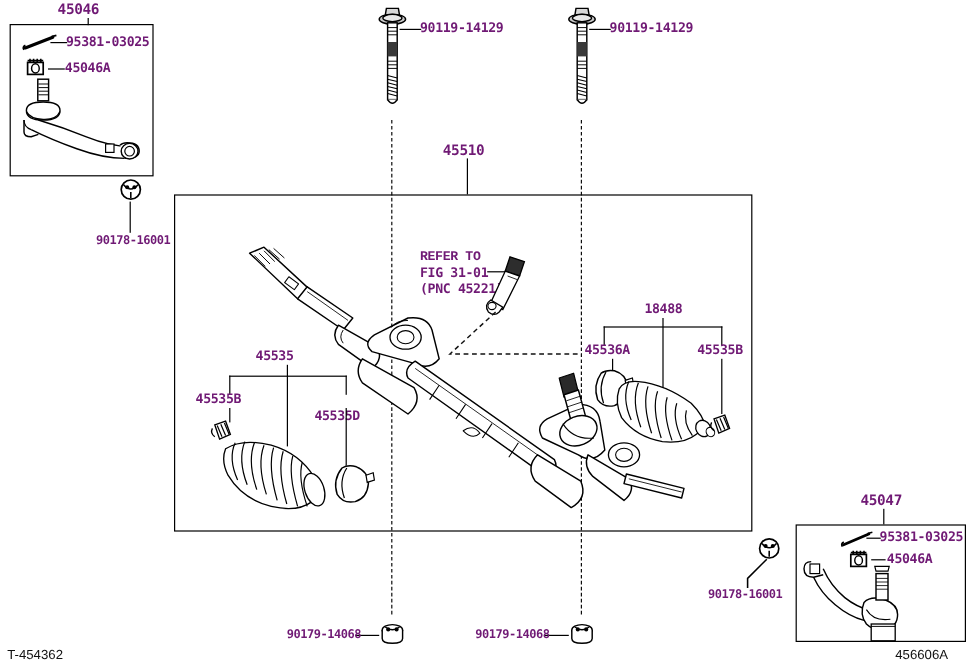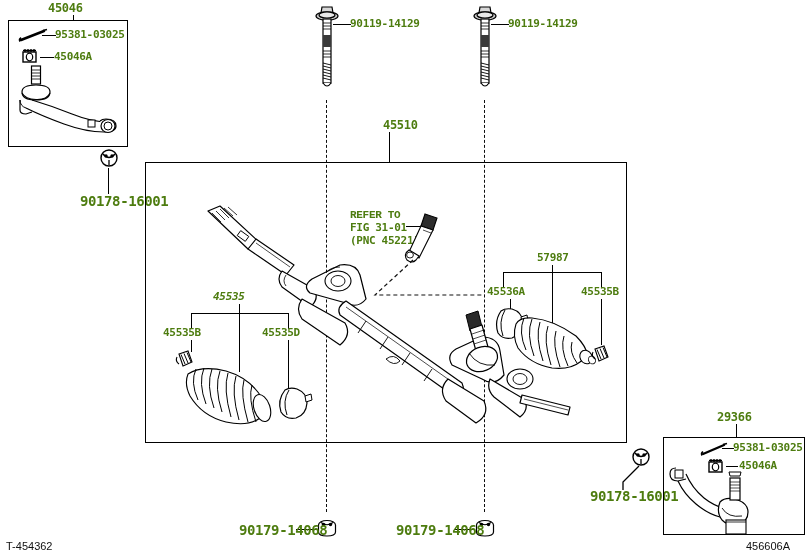--- a/index.html
+++ b/index.html
@@ -15,25 +15,25 @@
     background: #ffffff;
     font-family: "DejaVu Sans Mono", "Liberation Mono", monospace;
     overflow: hidden;
   }
   .lbl {
     position: absolute;
     font-family: "DejaVu Sans Mono", "Liberation Mono", monospace;
     font-weight: bold;
     font-size: 11px;
     letter-spacing: -0.3px;
-    color: #4d7c0f;
+    color: #701a75;
     white-space: nowrap;
     line-height: 12px;
   }
-  .lbl.sm { font-size: 14px; letter-spacing: -0.4px; }
+  .lbl.sm { font-size: 10px; letter-spacing: -0.4px; }
   .lbl.big { font-size: 12px; }
   .corner-code {
     position: absolute;
     font-family: "Liberation Sans", sans-serif;
     font-weight: normal;
     font-size: 11px;
     color: #111;
     white-space: nowrap;
   }
   
@@ -144,21 +144,21 @@
       </g>
       <path d="M11 78 Q15 84 19 78" fill="#fff"></path>
     </g>
   </svg>
   <div class="ln h" style="left:491px; top:24px; width:18px;"></div>
   <div class="lbl" style="left:508px; top:18px;">90119-14129</div>
 
   <div class="dash-v" style="left:326px; top:100px; height:412px;"></div>
   <div class="dash-v" style="left:484px; top:100px; height:412px;"></div>
 
-  <div class="lbl big" style="left:383px; top:119px;">45510</div>
+  <div class="lbl big" style="left:369px; top:119px;">45510</div>
   <div class="ln v" style="left:389px; top:132px; height:30px;"></div>
   <div class="box" style="left:145px; top:162px; width:482px; height:281px;"></div>
 
   <svg class="art" style="left:190px; top:203px;" width="380" height="220" viewBox="0 0 380 220">
     <g stroke="#000" fill="#fff" stroke-width="1.2" stroke-linejoin="round">
 
       <path d="M18 8 L30 3 L70 40 L58 46 Z" fill="#fff"></path>
       <g stroke-width="0.8">
         <path d="M22 10 L31 19 M26 8 L35 17 M30 6 L39 15 M34 5 L43 13 M38 4 L47 12"></path>
       </g>
@@ -213,31 +213,31 @@
       <path d="M20 20 L28 23" stroke-width="0.7"></path>
       <path d="M6 40 Q0 44 4 50 Q9 54 13 50 L16 46 Z" fill="#fff"></path>
       <ellipse cx="7" cy="45" rx="3.4" ry="3" fill="#fff" stroke-width="0.9"></ellipse>
     </g>
   </svg>
 
   <svg class="art" style="left:335px; top:255px;" width="160" height="60" viewBox="0 0 160 60">
     <path d="M78 5 L40 40 L150 40" stroke="#111" stroke-width="1.2" fill="none" stroke-dasharray="4 3"></path>
   </svg>
 
-  <div class="lbl" style="left:213px; top:291px;font-style:italic;">45535</div>
+  <div class="lbl" style="left:213px; top:291px;">45535</div>
 
   <div class="ln h" style="left:191px; top:313px; width:98px;"></div>
   <div class="ln v" style="left:191px; top:313px; height:16px;"></div>
   <div class="ln v" style="left:288px; top:313px; height:16px;"></div>
   <div class="ln v" style="left:239px; top:304px; height:68px;"></div>
 
   <div class="lbl" style="left:163px; top:327px;">45535B</div>
   <div class="ln v" style="left:191px; top:340px; height:12px;"></div>
 
-  <div class="lbl" style="left:262px; top:327px;">45535D</div>
+  <div class="lbl" style="left:262px; top:341px;">45535D</div>
   <div class="ln v" style="left:288px; top:340px; height:48px;"></div>
 
   <svg class="art" style="left:174px; top:348px;" width="22" height="22" viewBox="0 0 22 22">
     <g stroke="#000" fill="#fff" stroke-width="1.1">
       <path d="M5 6 L14 3 L18 14 L9 18 Z" fill="#fff"></path>
       <path d="M7 6.5 L11 16 M10 5.5 L14 15 M13 4.5 L17 14" stroke-width="1"></path>
       <path d="M3 9 Q1 13 5 16" fill="none"></path>
     </g>
   </svg>
 
@@ -257,21 +257,21 @@
   </svg>
 
   <svg class="art" style="left:275px; top:386px;" width="40" height="36" viewBox="0 0 40 36">
     <g stroke="#000" fill="#fff" stroke-width="1.2">
       <path d="M10 4 Q2 14 6 26 Q11 34 21 32 Q31 29 32 17 Q32 7 22 3 Q15 1 10 4 Z" fill="#fff"></path>
       <path d="M14 4 Q7 15 12 29" fill="none" stroke-width="1"></path>
       <path d="M30 10 L36 8 L37 14 L31 16 Z" fill="#fff" stroke-width="1"></path>
     </g>
   </svg>
 
-  <div class="lbl" style="left:537px; top:252px;">57987</div>
+  <div class="lbl" style="left:537px; top:252px;">18488</div>
   <div class="ln h" style="left:503px; top:272px; width:99px;"></div>
   <div class="ln v" style="left:503px; top:272px; height:16px;"></div>
   <div class="ln v" style="left:601px; top:272px; height:16px;"></div>
   <div class="ln v" style="left:552px; top:265px; height:60px;"></div>
 
   <div class="lbl" style="left:487px; top:286px;">45536A</div>
   <div class="ln v" style="left:510px; top:299px; height:12px;"></div>
 
   <div class="lbl" style="left:581px; top:286px;">45535B</div>
   <div class="ln v" style="left:601px; top:299px; height:46px;"></div>
@@ -336,21 +336,21 @@
     <path d="M5 6 Q11 13 17 6" stroke="#000" stroke-width="1.3" fill="none"></path>
     <circle cx="8" cy="8" r="1.7" fill="#000"></circle>
     <circle cx="14" cy="8" r="1.7" fill="#000"></circle>
     <path d="M11 12 L11 17" stroke="#000" stroke-width="1.3"></path>
   </svg>
   <svg class="art" style="left:617px; top:464px;" width="26" height="28" viewBox="0 0 26 28">
     <path d="M22 2 L6 18 L6 26" stroke="#000" stroke-width="1.3" fill="none"></path>
   </svg>
   <div class="lbl sm" style="left:590px; top:490px;">90178-16001</div>
 
-  <div class="lbl big" style="left:717px; top:411px;">29366</div>
+  <div class="lbl big" style="left:717px; top:411px;">45047</div>
   <div class="ln v" style="left:736px; top:424px; height:13px;"></div>
   <div class="box" style="left:663px; top:437px; width:142px; height:98px;"></div>
 
   <svg class="art" style="left:700px; top:442px;" width="30" height="16" viewBox="0 0 30 16">
     <path d="M3 12 L24 3" stroke="#000" stroke-width="2.4" fill="none" stroke-linecap="round"></path>
     <path d="M2 13.5 Q0.5 11 3.2 9.8" stroke="#000" stroke-width="1.5" fill="none"></path>
     <path d="M23 2.5 L27 1.5" stroke="#000" stroke-width="1.3" fill="none"></path>
   </svg>
   <div class="ln h" style="left:722px; top:448px; width:12px;"></div>
   <div class="lbl" style="left:733px; top:442px;">95381-03025</div>

